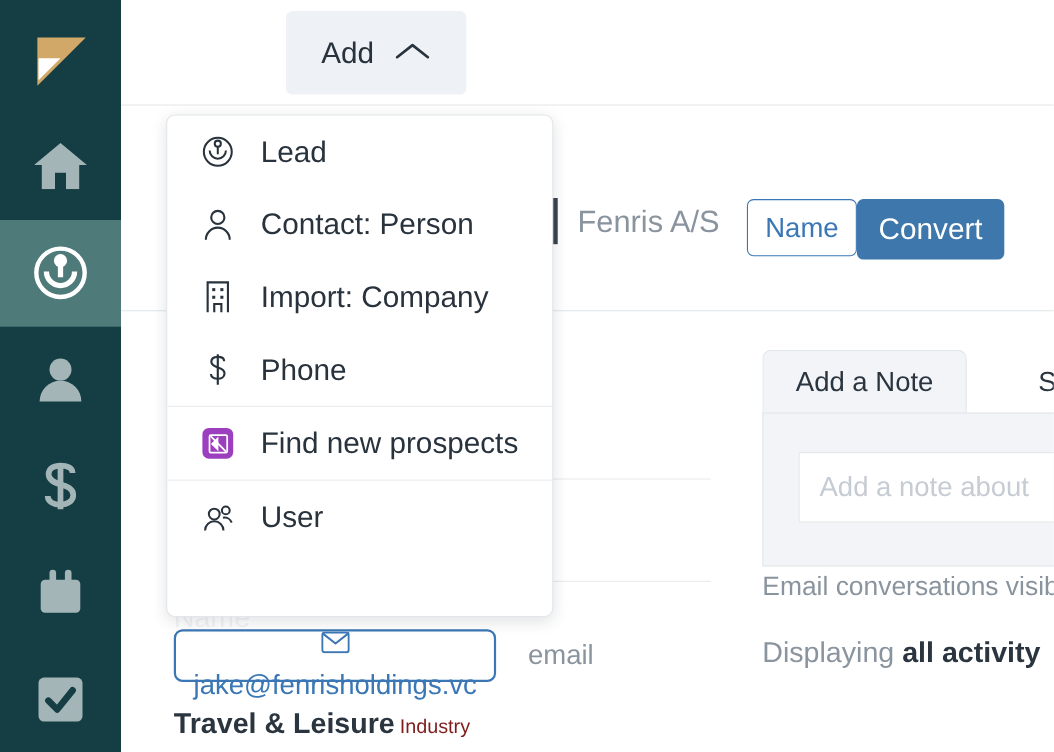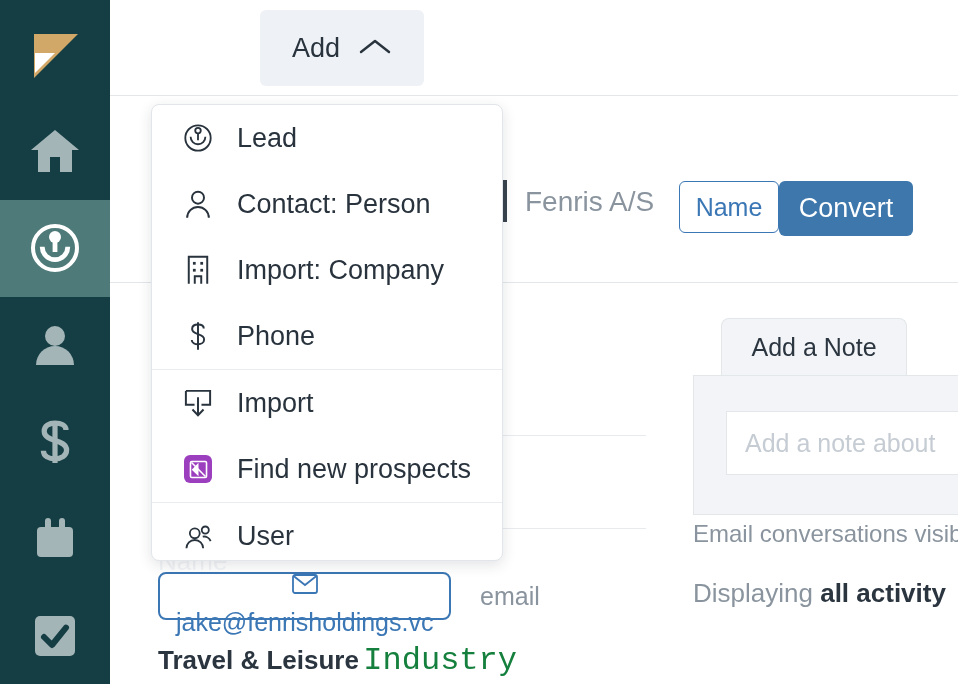--- a/index.html
+++ b/index.html
@@ -98,31 +98,31 @@
     border:2px solid #3b77b5;border-radius:8px;
     display:flex;align-items:center;gap:10px;padding:0 16px;
     box-sizing:border-box;background:#ffffff;cursor:pointer;flex-direction:column;
   }
   .email-pill .etext{font-size:25px;color:#3b77b5;white-space:nowrap;}
   .email-label{
     position:absolute;left:370px;top:486px;font-size:25px;color:#8a949e;
   }
   .industry-row{position:absolute;left:48px;top:546px;white-space:nowrap;}
   .industry-row .val{font-size:26px;font-weight:bold;color:#2b3540;}
-  .industry-row .lbl{font-size:32px;color:#15803d;font-family:Liberation Mono, monospace;}
+  .industry-row .lbl{font-size:18px;color:#7f1d1d;}
 
   
   .activity-panel{
     position:absolute;left:583px;top:222px;width:300px;
   }
   .tabs{position:relative;height:58px;}
   .tab{
     position:absolute;top:0;height:58px;border-radius:8px 8px 0 0;
     display:flex;align-items:center;justify-content:center;
-    font-size:25px;box-sizing:border-box;cursor:pointer;margin-left:28px;
+    font-size:25px;box-sizing:border-box;cursor:pointer;
   }
   .tab.active{
     left:0;width:186px;background:#f2f4f7;border:1px solid #e3e7ea;border-bottom:none;
     color:#2b3540;
   }
   .tab.inactive{
     left:190px;width:180px;background:#ffffff;color:#2b3540;
   }
   .note-area{
     position:absolute;left:0;top:57px;width:300px;height:140px;
@@ -341,31 +341,20 @@
           <svg width="22" height="30" viewBox="0 0 18 26" fill="none" stroke="#29333d" stroke-width="1.7">
             <path d="M9 1 L9 25"></path>
             <path d="M14 6.4 C14 4 11.8 3 9 3 C6.2 3 3.9 4.2 3.9 6.9 C3.9 9.6 6.5 10.5 9 11.4 C11.6 12.2 14.3 13.2 14.3 16 C14.3 18.7 11.8 20.2 9 20.2 C6.2 20.2 3.6 19 3.6 16.4"></path>
           </svg>
         </span>
         <span class="mlabel">Phone</span>
       </div>
     </div>
 
     <div class="menu-section">
-      <div class="menu-item">
-        <span class="menu-ico">
-          <svg width="30" height="30" viewBox="0 0 26 26" fill="none" stroke="#29333d" stroke-width="1.7">
-            <path d="M2.5 2.5 L23.5 2.5 L23.5 14.5 L16 14.5"></path>
-            <path d="M2.5 2.5 L2.5 14.5 L10 14.5"></path>
-            <path d="M13 8 L13 23.5"></path>
-            <path d="M8.2 18.6 L13 23.6 L17.8 18.6"></path>
-          </svg>
-        </span>
-        <span class="mlabel">Import</span>
-      </div>
 
       <div class="menu-item">
         <span class="menu-ico">
           <span class="prospect-badge">
             <svg width="19" height="19" viewBox="0 0 18 18" fill="none" stroke="#ffffff" stroke-width="1.5">
               <rect x="1.4" y="1.4" width="15.2" height="15.2" rx="1.2"></rect>
               <path d="M2.4 2.4 L15.6 15.6"></path>
               <path d="M9 2.6 L9 15.4 L2.6 9.2 Z" fill="#ffffff" stroke="none"></path>
             </svg>
           </span>

